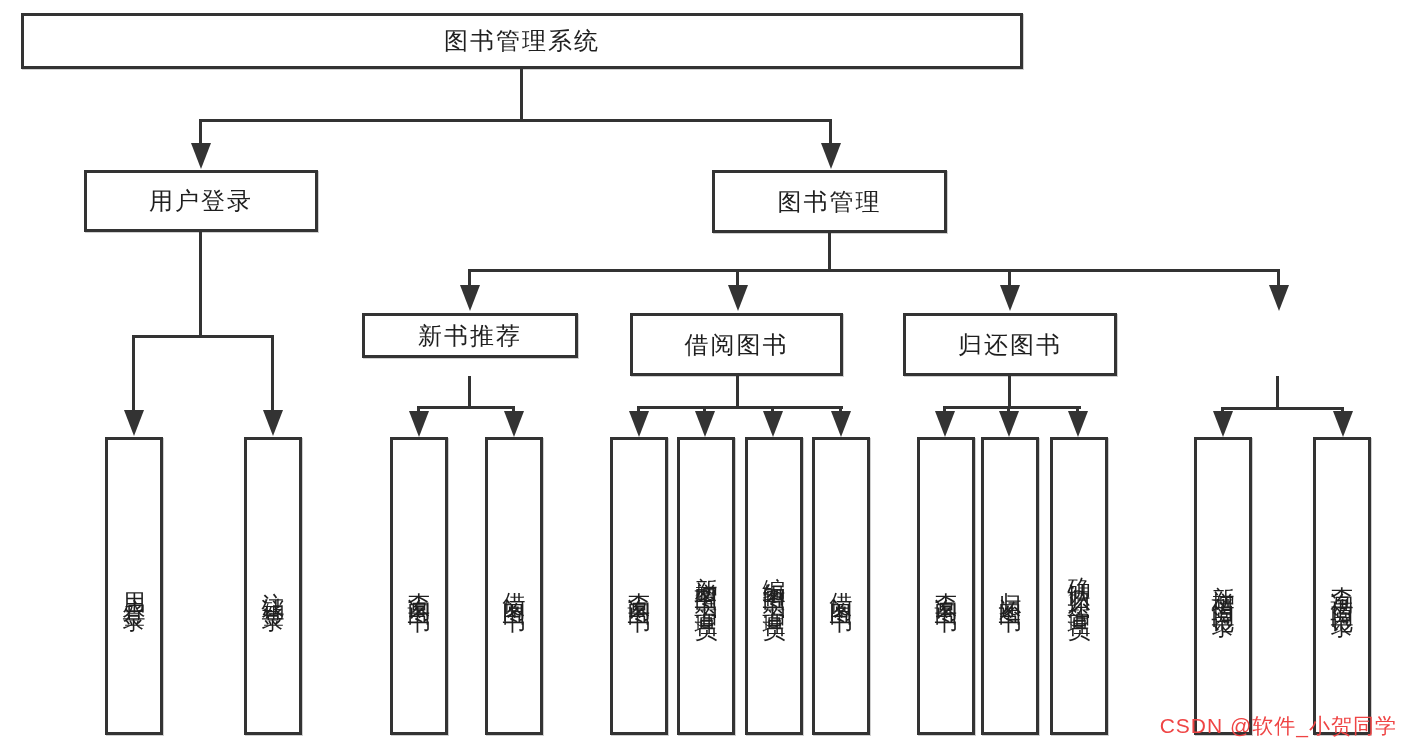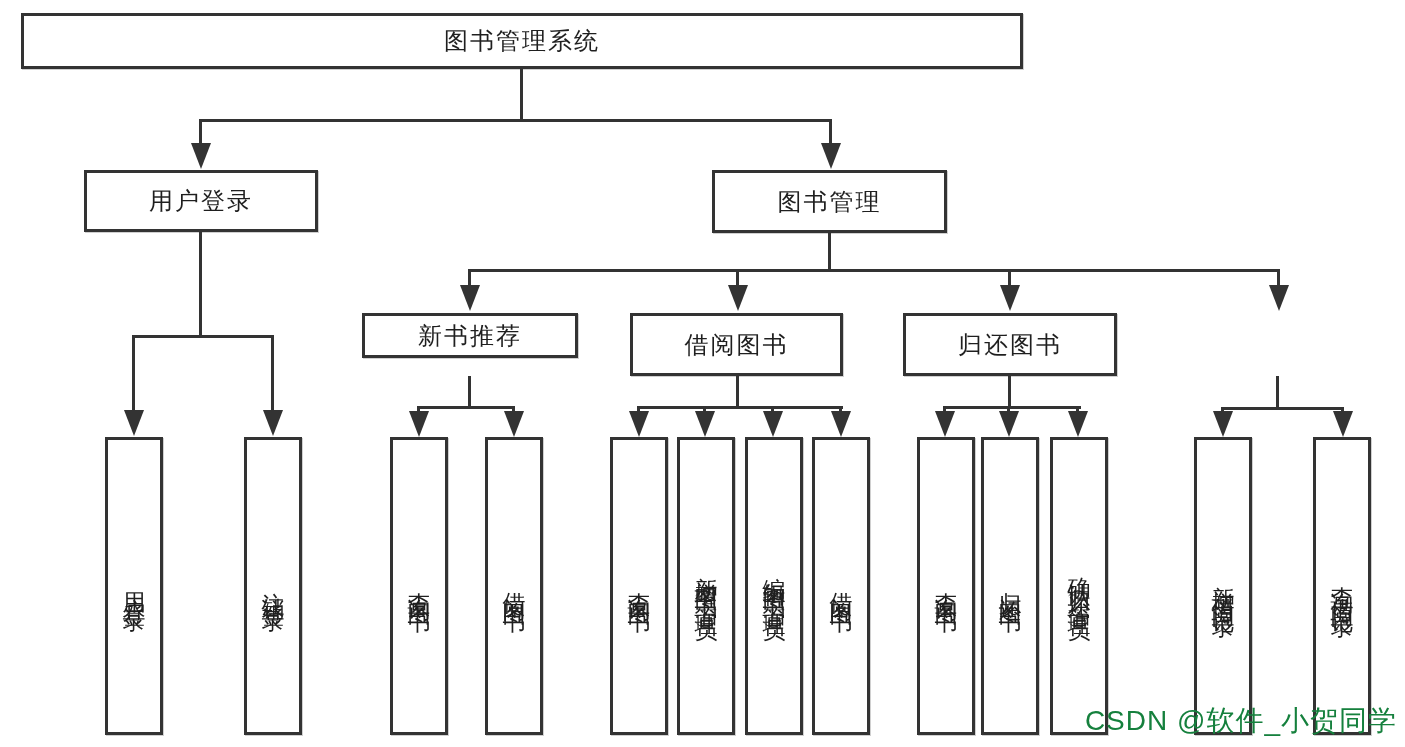--- a/index.html
+++ b/index.html
@@ -71,22 +71,22 @@
     width: 0;
     height: 0;
     border-left: 10px solid transparent;
     border-right: 10px solid transparent;
     border-top: 26px solid #333333;
   }
   .watermark {
     position: absolute;
     right: 8px;
     bottom: 7px;
-    font-size: 28px;
-    color: #15803d;
+    font-size: 21px;
+    color: #ef4444;
     letter-spacing: 1px;
     white-space: nowrap;
   }
 </style>
 </head>
 <body>
 
 <div class="canvas">
 
   <div class="hbox" style="left:21px; top:13px; width:1002px; height:56px;">

